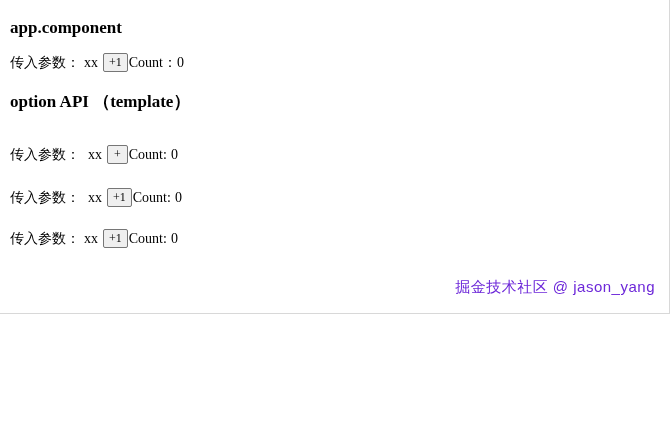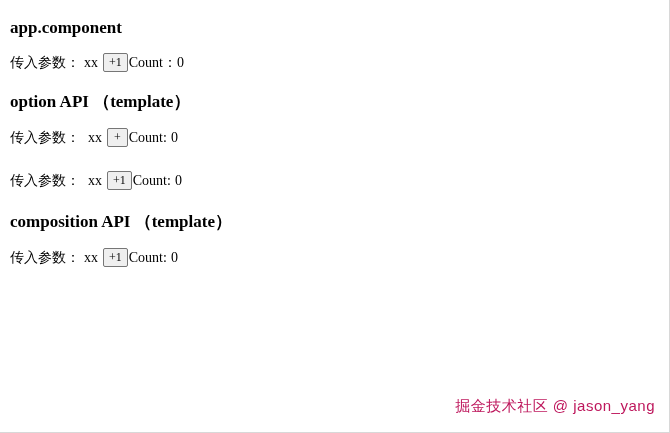--- a/index.html
+++ b/index.html
@@ -13,21 +13,21 @@
     font-family: "Liberation Serif", serif;
     color: #000000;
     overflow: hidden;
     position: relative;
   }
   .page {
     position: absolute;
     left: 0;
     top: 0;
     width: 670px;
-    height: 433px;
+    height: 314px;
     box-sizing: border-box;
     border-right: 1px solid #d8d8d8;
     border-bottom: 1px solid #d8d8d8;
     background: #ffffff;
     padding: 10px 10px 0 10px;
   }
   .section {
     margin: 0;
   }
   .section-title {
@@ -69,31 +69,31 @@
   }
   .btn.btn-plus {
     padding: 2px 6px 3px 6px;
   }
   .gap-s { display: inline-block; width: 4px; }
   .gap-m { display: inline-block; width: 8px; }
 
   
   #sec0 .section-title { margin-top: 8px; }
   #sec0 .section-row { margin-top: 15px; margin-bottom: 20px; }
-  #sec1 .section-row { margin-top: 16px; margin-bottom: 24px; }
+  #sec1 .section-row { margin-top: 33px; margin-bottom: 24px; }
   #sec2 .section-row { margin-top: 16px; margin-bottom: 22px; }
   #sec3 .section-row { margin-top: 16px; margin-bottom: 0; }
 
   .watermark {
     position: absolute;
     right: 14px;
     bottom: 16px;
     font-family: "Liberation Sans", sans-serif;
     font-size: 15px;
-    color: #be185d;
+    color: #6d28d9;
     letter-spacing: 0.5px;
     white-space: nowrap;
   }
 </style>
 </head>
 <body>
 
 <div class="page">
 
   <div class="section" id="sec0">
@@ -110,21 +110,20 @@
     </div>
   </div>
 
   <div class="section" id="sec2">
     <div class="section-row">
       <span class="lbl">传入参数：</span><span class="gap-m"></span><span class="val">xx</span><span class="gap-s"></span><button class="btn">+1</button><span class="lbl">Count:</span><span class="gap-s"></span><span class="val">0</span>
     </div>
   </div>
 
   <div class="section" id="sec3">
-    <div class="section-title">composition API （template）</div>
     <div class="section-row">
       <span class="lbl">传入参数：</span><span class="gap-s"></span><span class="val">xx</span><span class="gap-s"></span><button class="btn">+1</button><span class="lbl">Count:</span><span class="gap-s"></span><span class="val">0</span>
     </div>
   </div>
 
   <div class="watermark">掘金技术社区 @ jason_yang</div>
 
 </div>
 
 </body></html>

